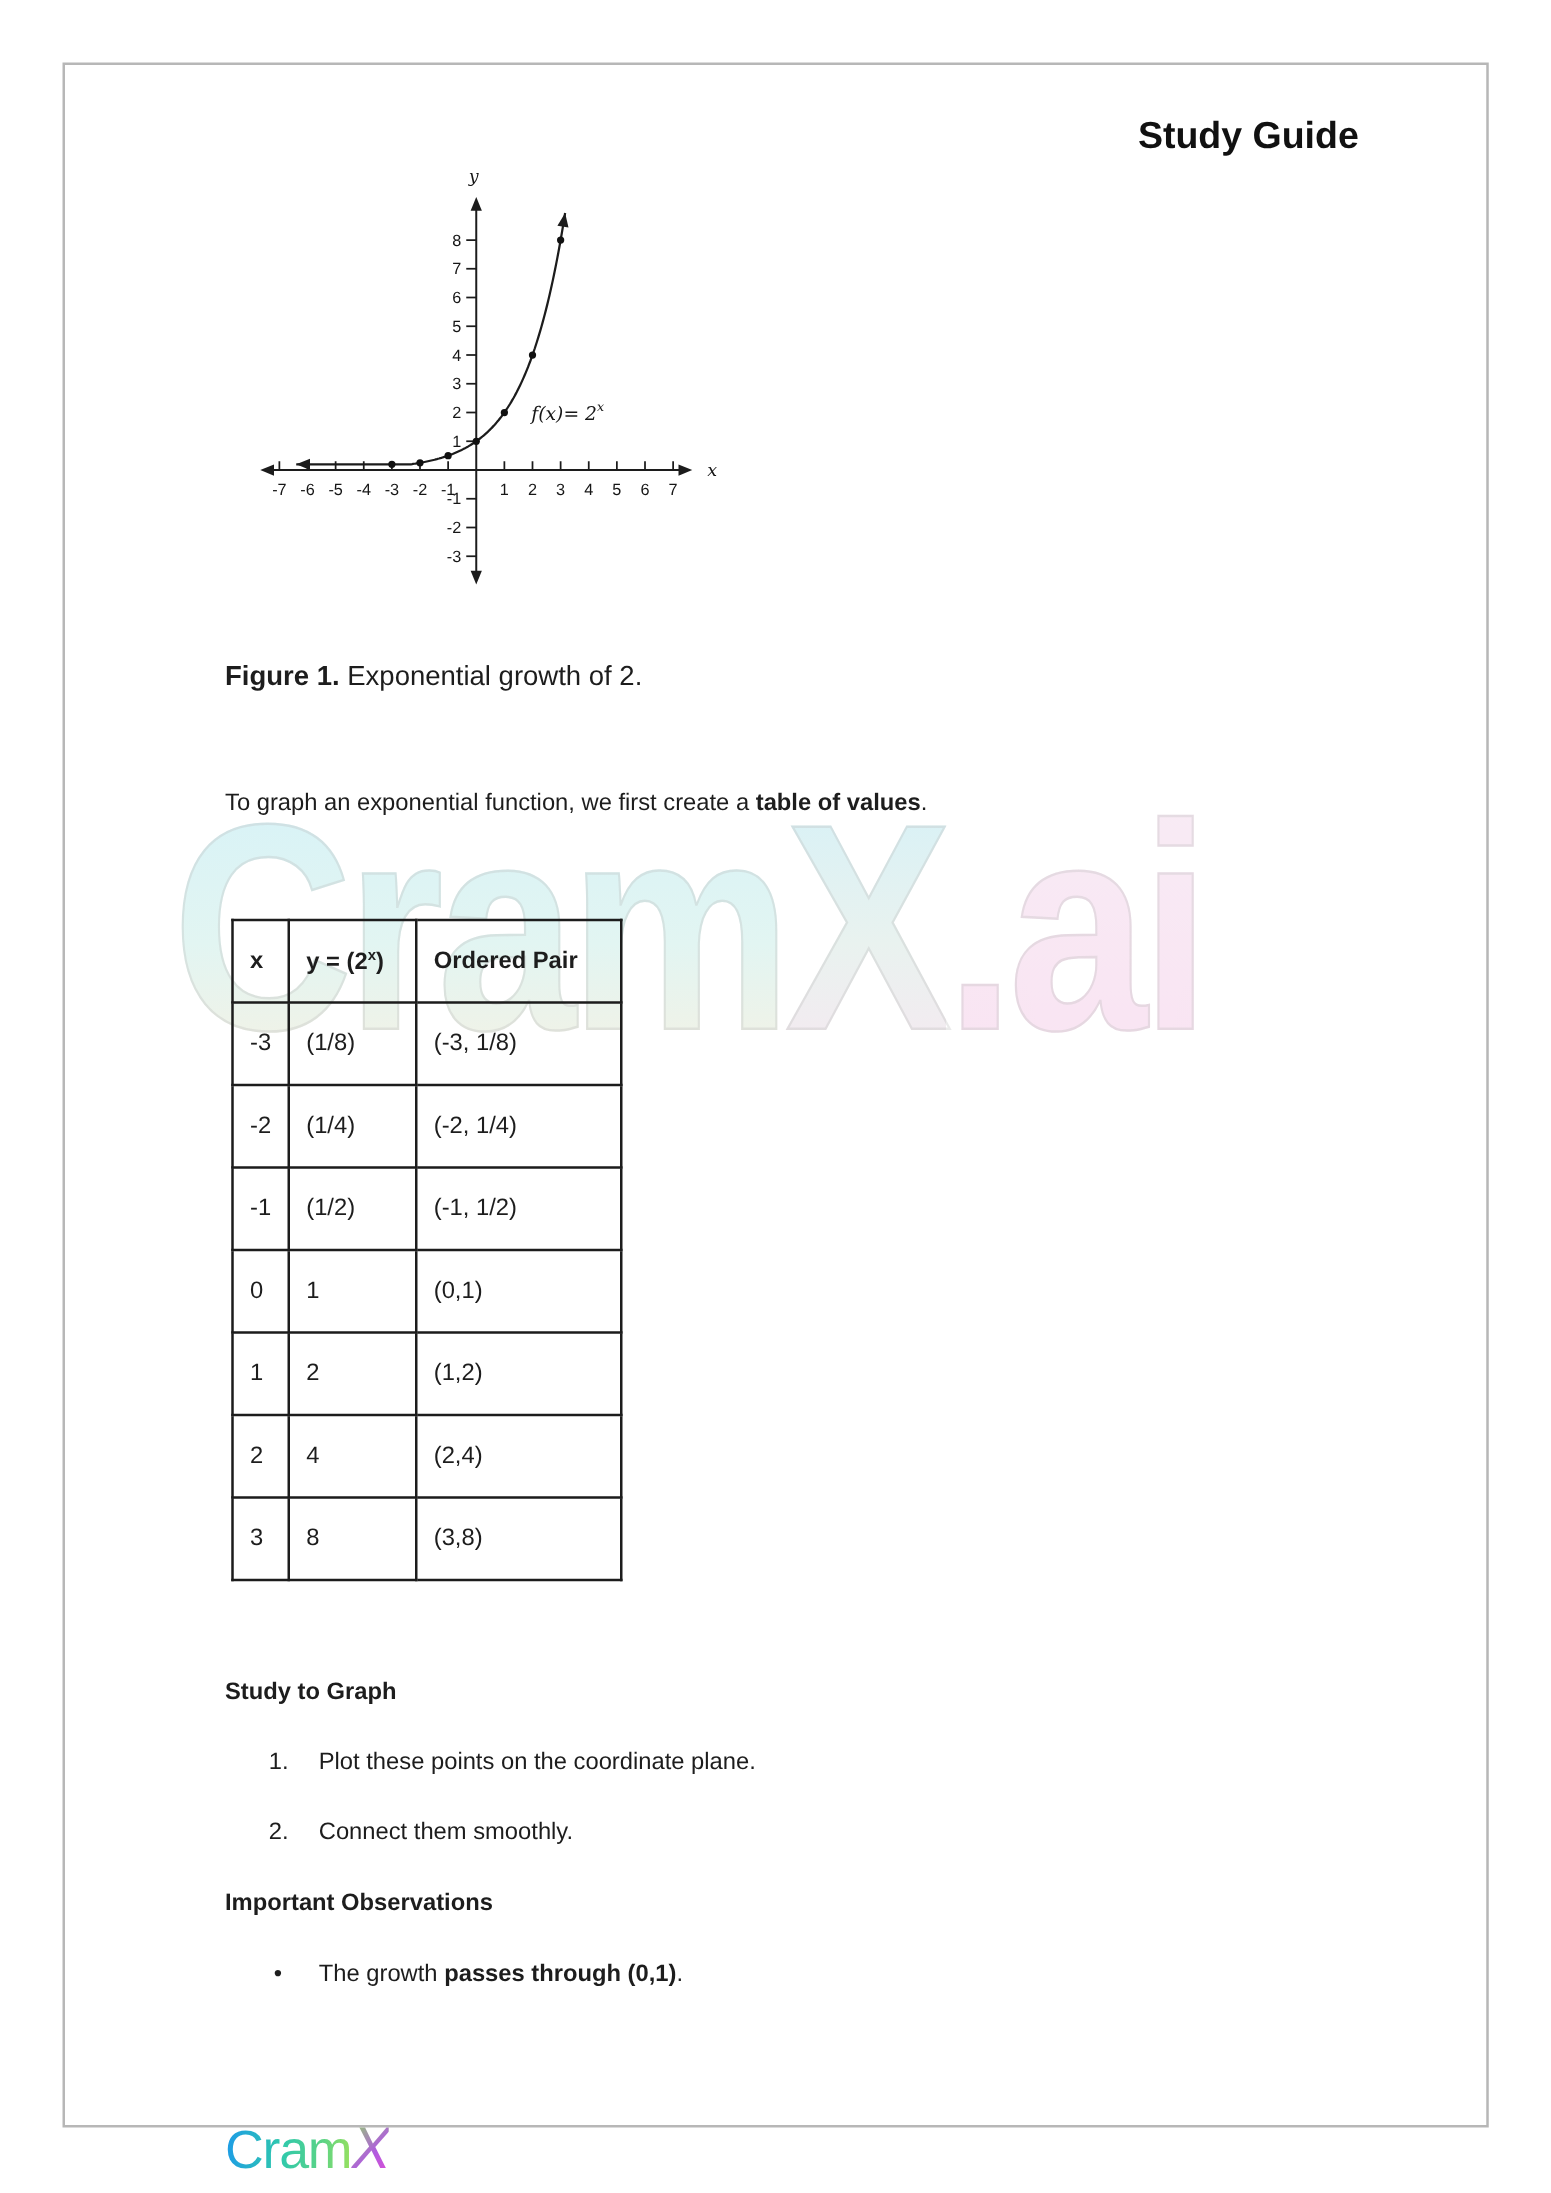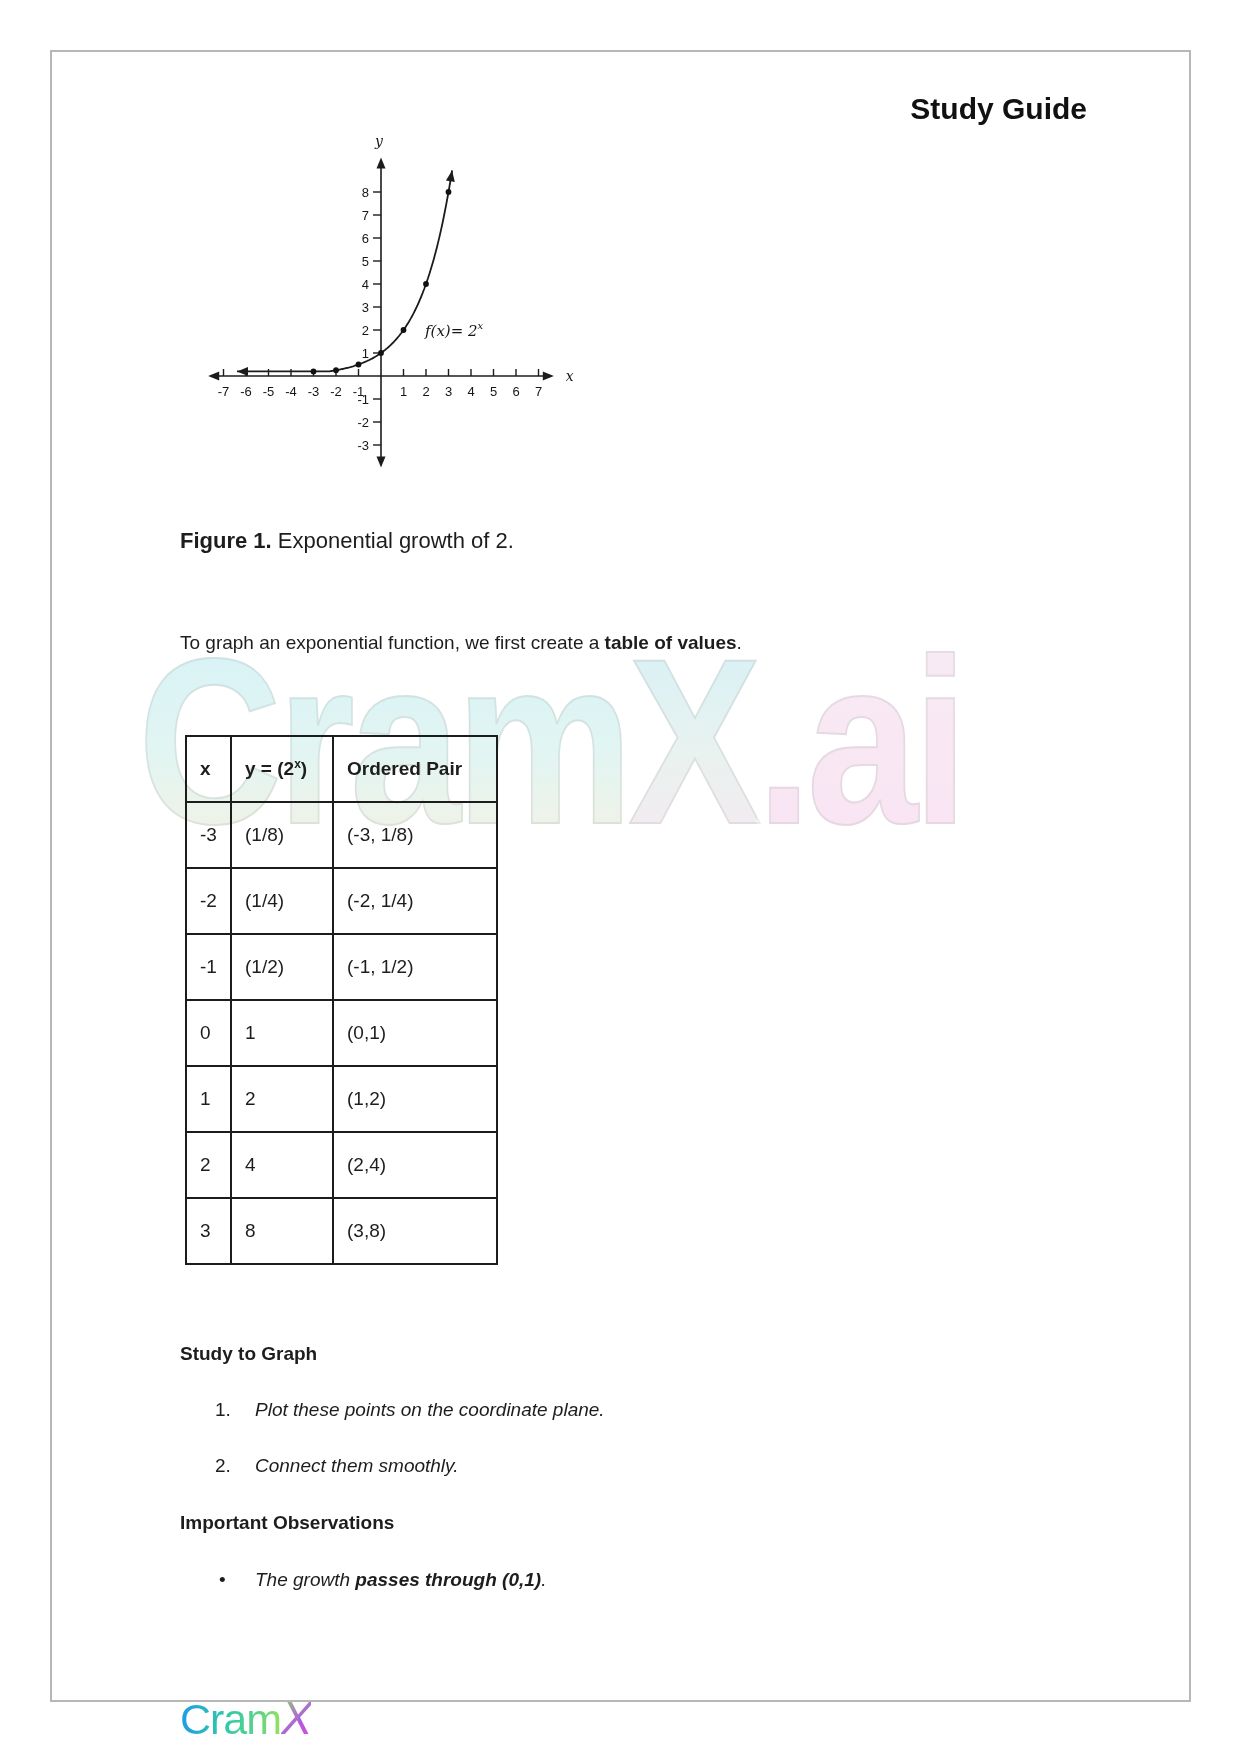--- a/index.html
+++ b/index.html
@@ -38,21 +38,21 @@
   .col-y  { width: 102px; }
   .col-op { width: 164px; }
   table.values sup { font-size: 12px; }
 
   .sec-heading { position: absolute; left: 100px; font-size: 19px; font-weight: 700; }
   .h-steps { top: 1291px; }
   .h-obs   { top: 1460px; }
 
   .list-row { position: absolute; font-size: 19px; }
   .list-row .marker { position: absolute; left: 35px; }
-  .list-row .txt    { position: absolute; left: 75px; white-space: nowrap; font-style: italic; }
+  .list-row .txt    { position: absolute; left: 75px; white-space: nowrap; }
   .li-1 { left: 100px; top: 1347px; width: 700px; }
   .li-2 { left: 100px; top: 1403px; width: 700px; }
   .li-b { left: 100px; top: 1517px; width: 700px; }
   .li-b .marker { left: 39px; }
   .list-row b { font-weight: 700; }
 
   .logo { position: absolute; left: 100px; top: 1638px; font-size: 43px; font-weight: 400; letter-spacing: -1px; white-space: nowrap; }
   .logo span { background-clip: text; -webkit-background-clip: text; color: transparent; }
   .logo-cram { background-image: linear-gradient(95deg, #1d9ae9 0%, #2fc9ac 45%, #5ad387 75%, #9be15d 100%); }
   .logo-x { background-image: linear-gradient(135deg, #8edd62 5%, #b15ae0 60%, #e24ed2 100%); font-style: italic; font-size: 47px; }

